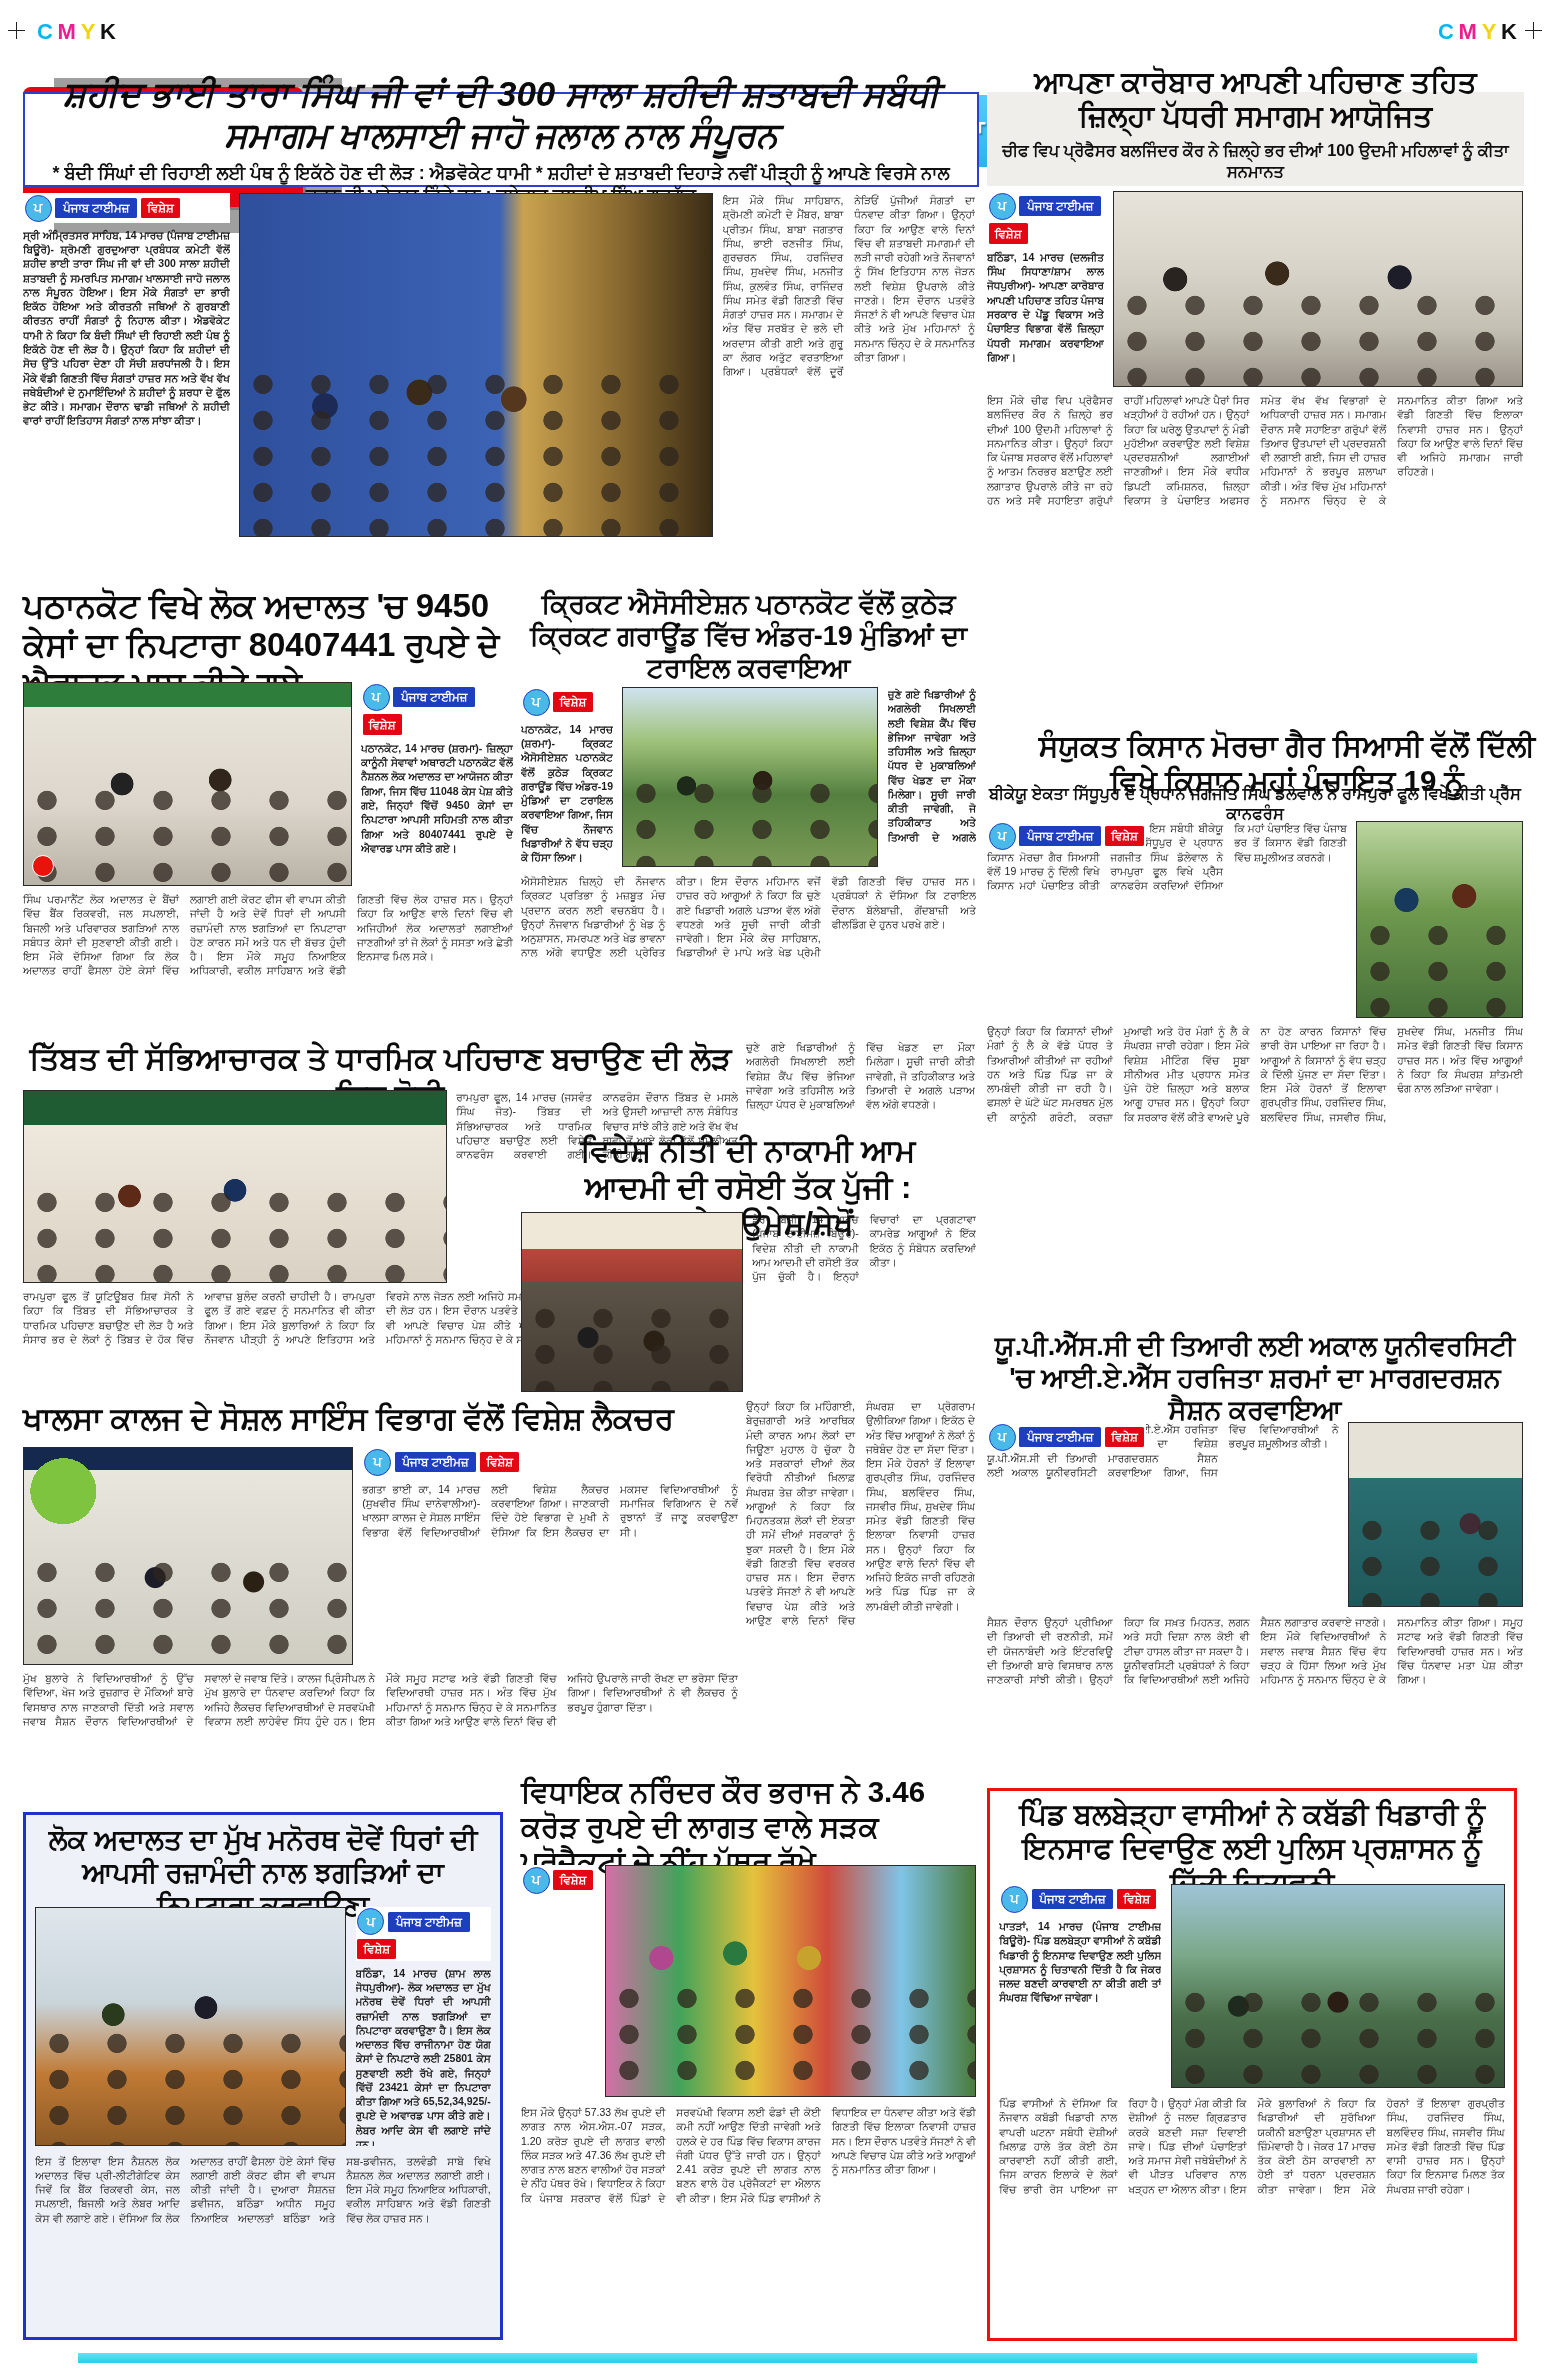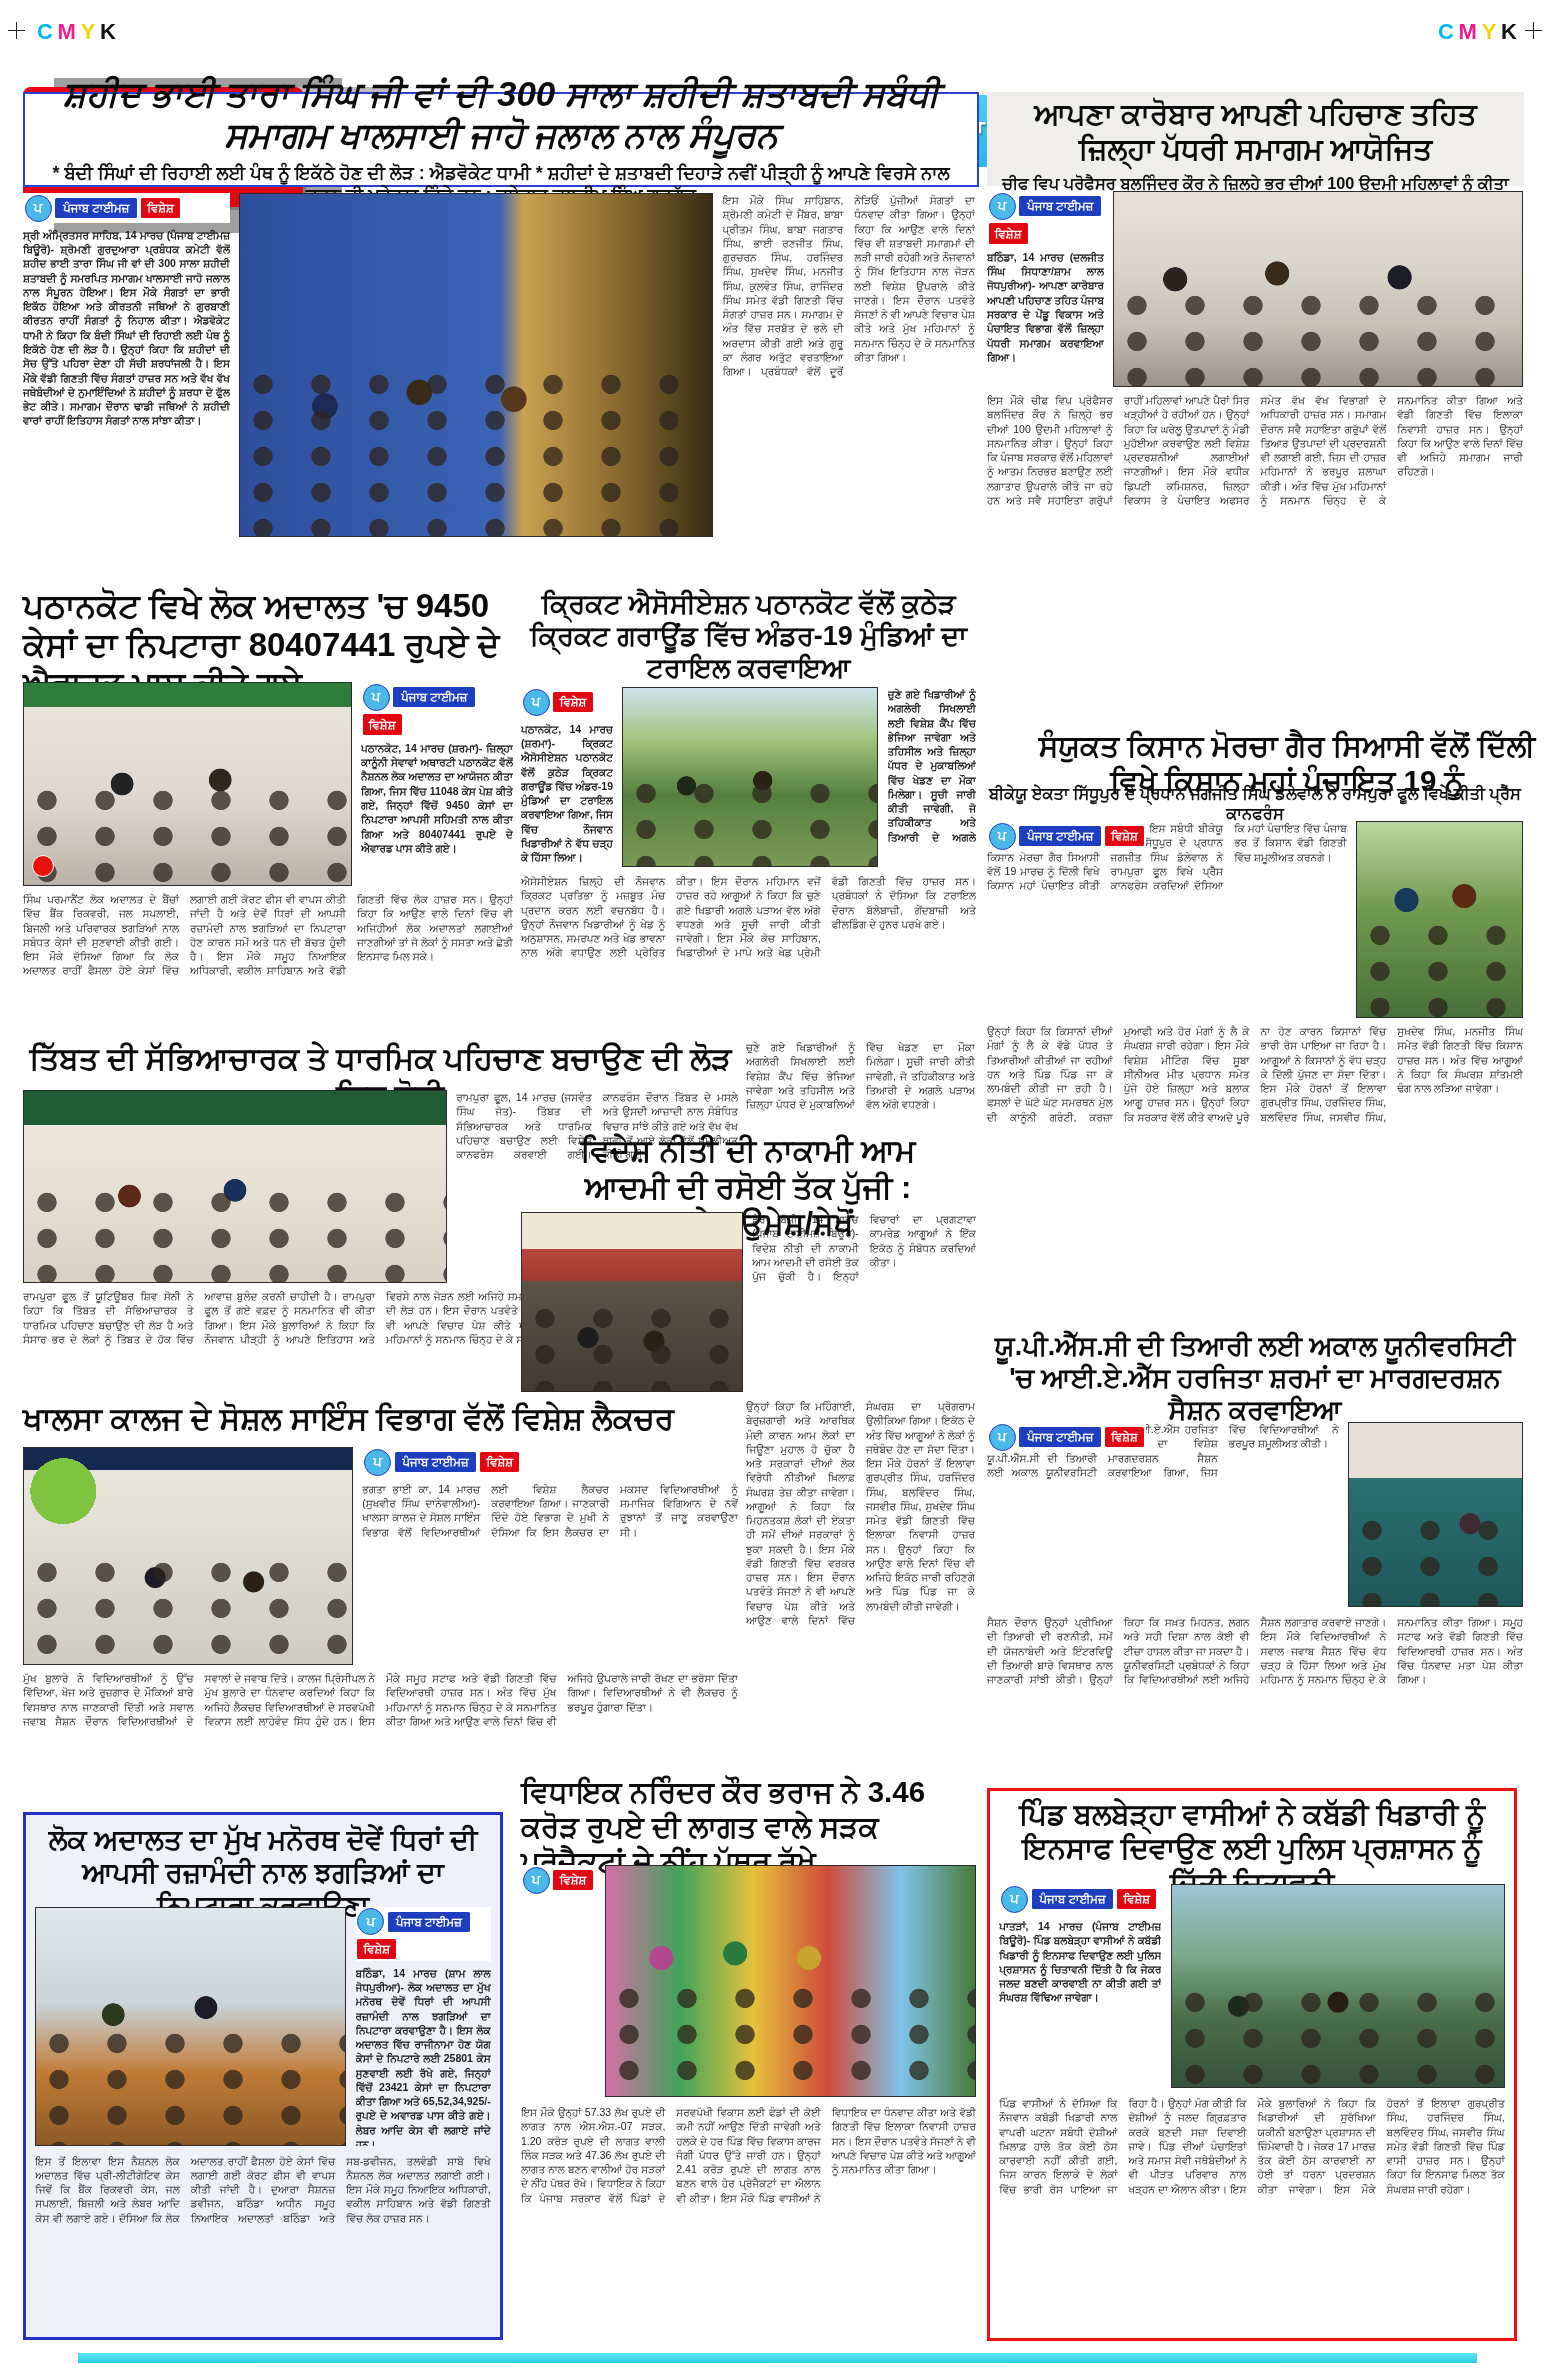--- a/index.html
+++ b/index.html
@@ -51,21 +51,21 @@
   
   .photo{position:relative;border:0.8px solid #2a2a2a;overflow:hidden;}
   .photo::after{content:"";position:absolute;left:0;right:0;bottom:0;height:48%;opacity:.75;
     background-image:radial-gradient(circle 9.3px at 23px 12.4px,#2c241c 0 9.3px,rgba(0,0,0,0) 10px);
     background-size:58px 36px;background-repeat:repeat;}
   .red-dot{position:absolute;left:7.8px;bottom:7.8px;width:20px;height:20px;border-radius:50%;
            background:#e8140c;border:1.6px solid #fff;z-index:3;}
   .box-blue{border:3.1px solid #2230cc;background:#eef2f8;}
   .box-red{border:3.1px solid #ee1111;background:#fff;}
   .hl-box-a{border:2.3px solid #2b3fd0;background:#fff;display:flex;flex-direction:column;justify-content:center;gap:6.2px;padding:4.7px 11px;}
-  .hl-box-b{background:#efeeea;display:flex;flex-direction:column;justify-content:space-between;gap:6.2px;padding:5px 11px;}
+  .hl-box-b{background:#efeeea;display:flex;flex-direction:column;justify-content:flex-end;gap:6.2px;padding:5px 11px;}
   .footer-bar{background:linear-gradient(180deg,#5fe6f2 0%,#27cfe4 100%);}
 </style>
 </head>
 <body>
 
 <div class="page">
 
   <div class="abs" style="left:7.8px;top:22px;"><span class="cross"></span></div>
   <div class="abs regmark" style="left:37px;top:18.7px;">
     <span class="reg-c">C</span><span class="reg-m">M</span><span class="reg-y">Y</span><span class="reg-k">K</span>

